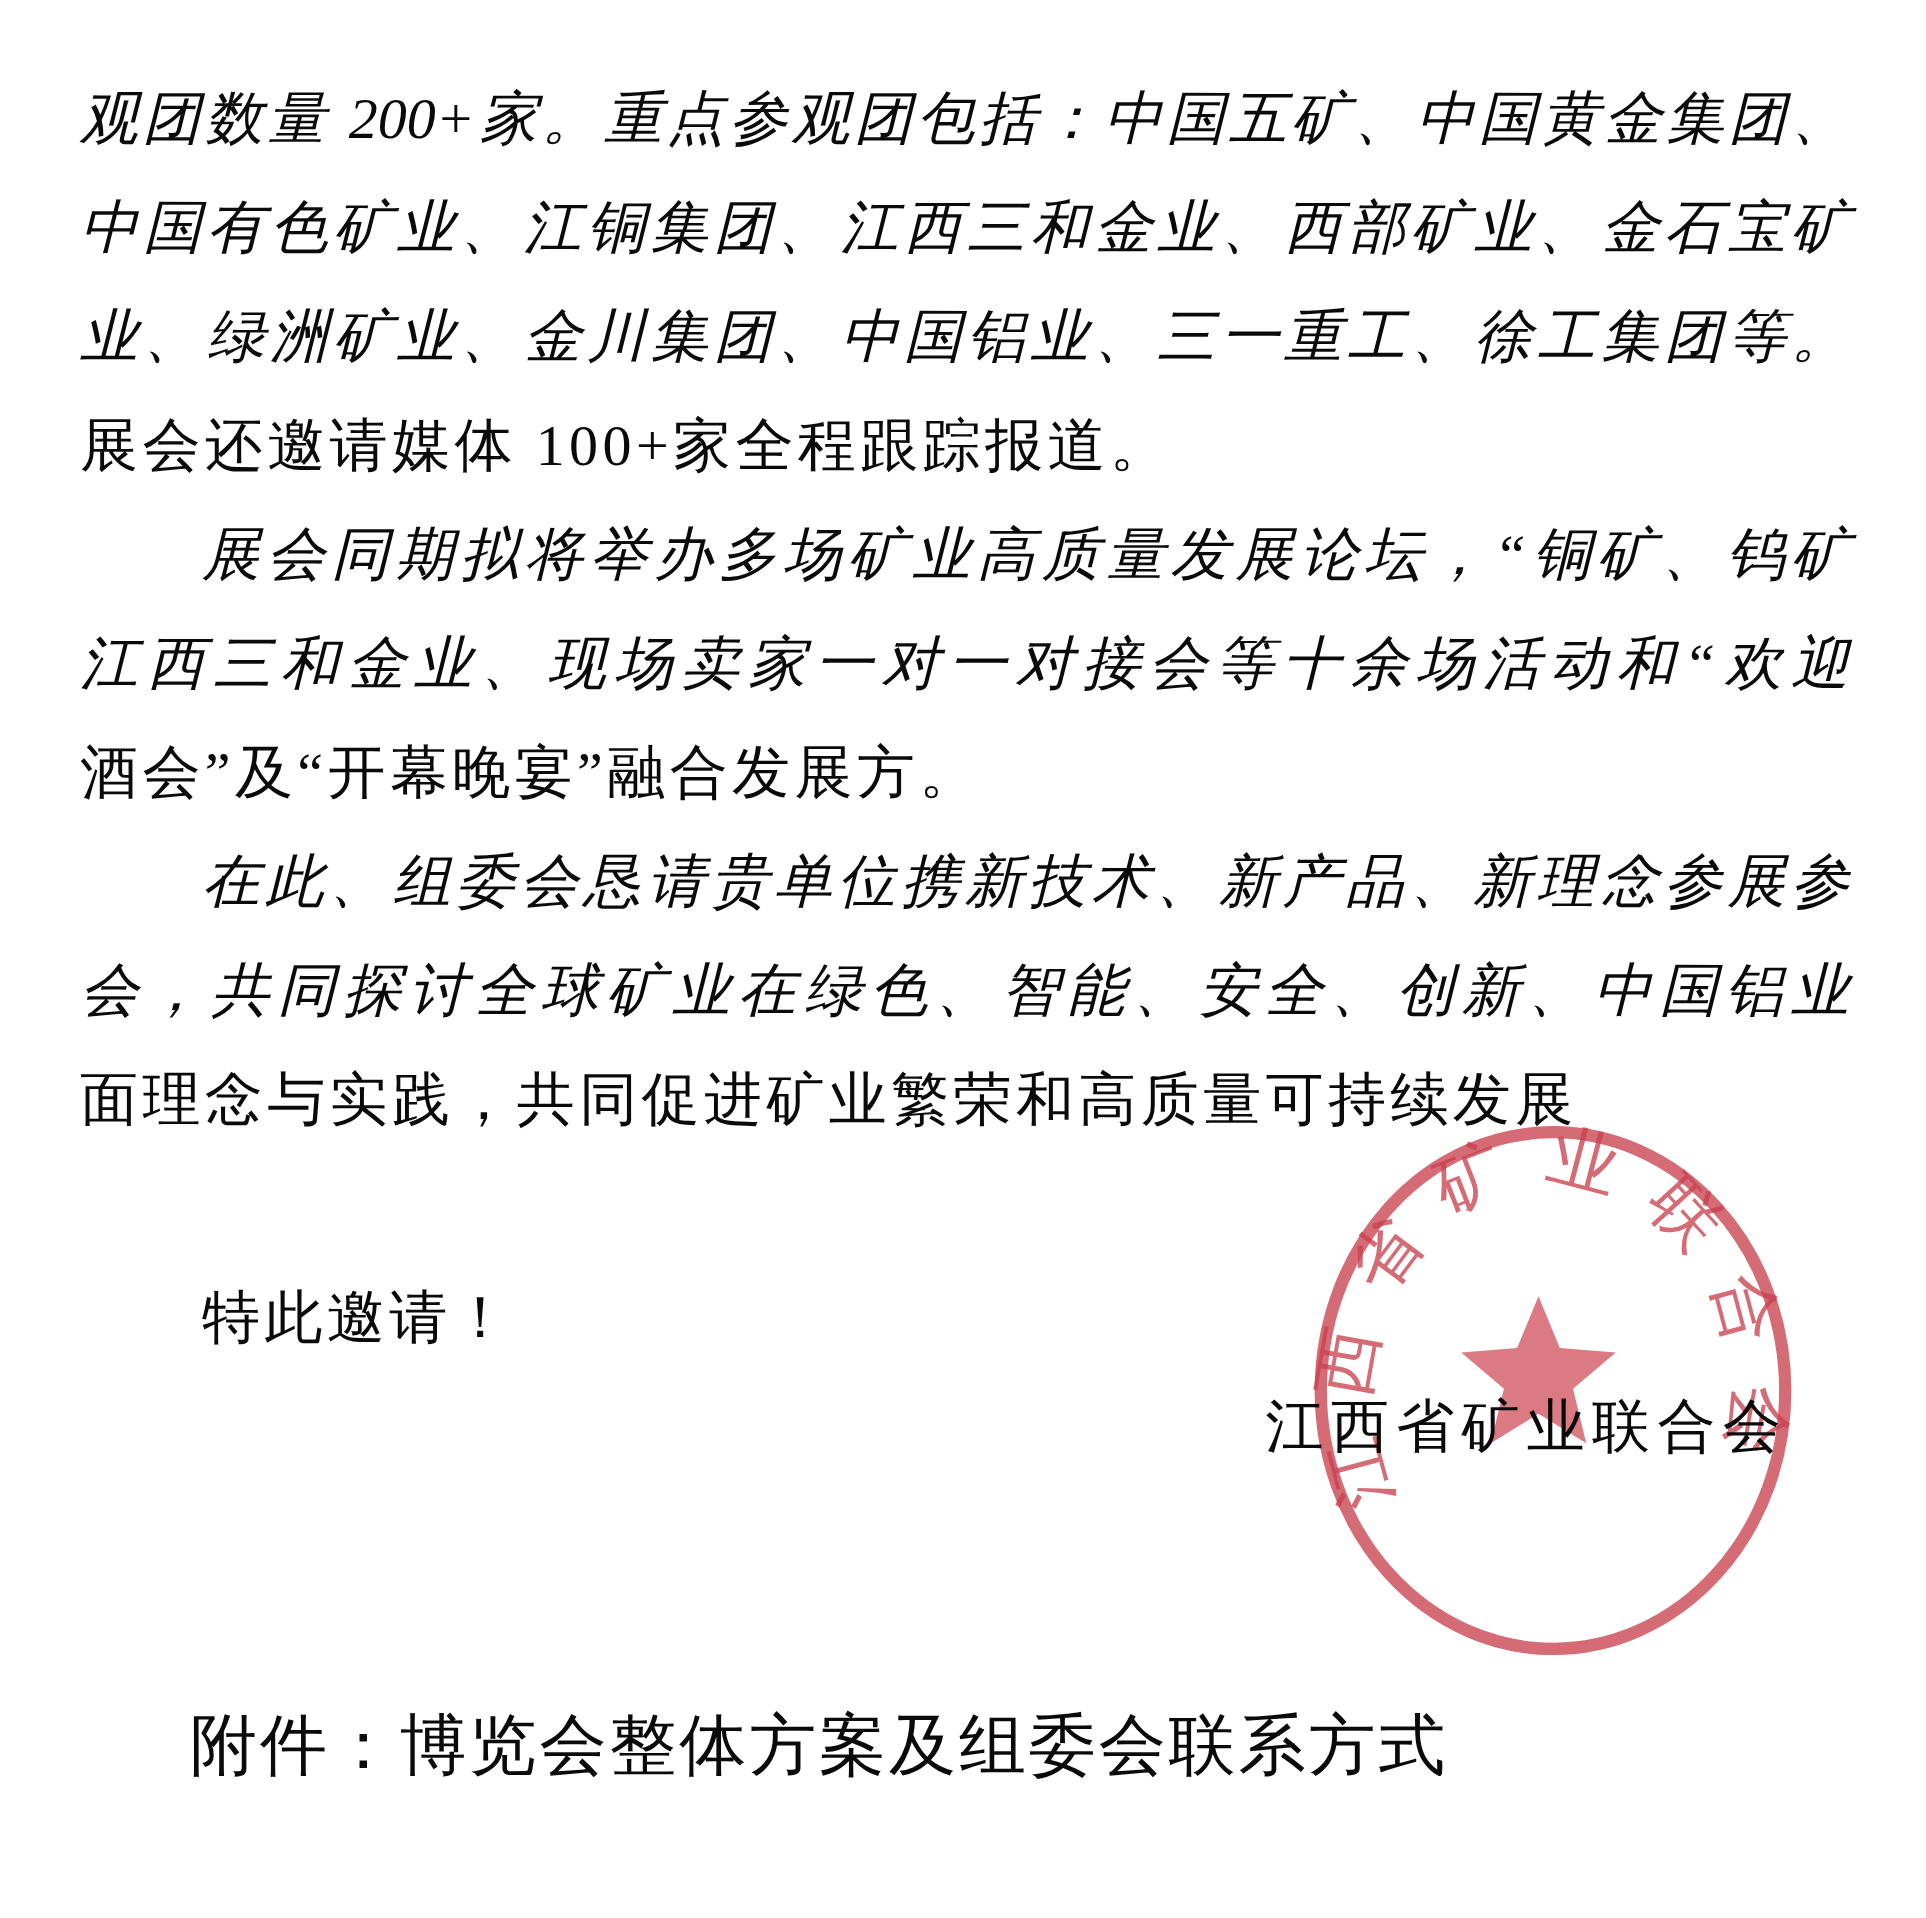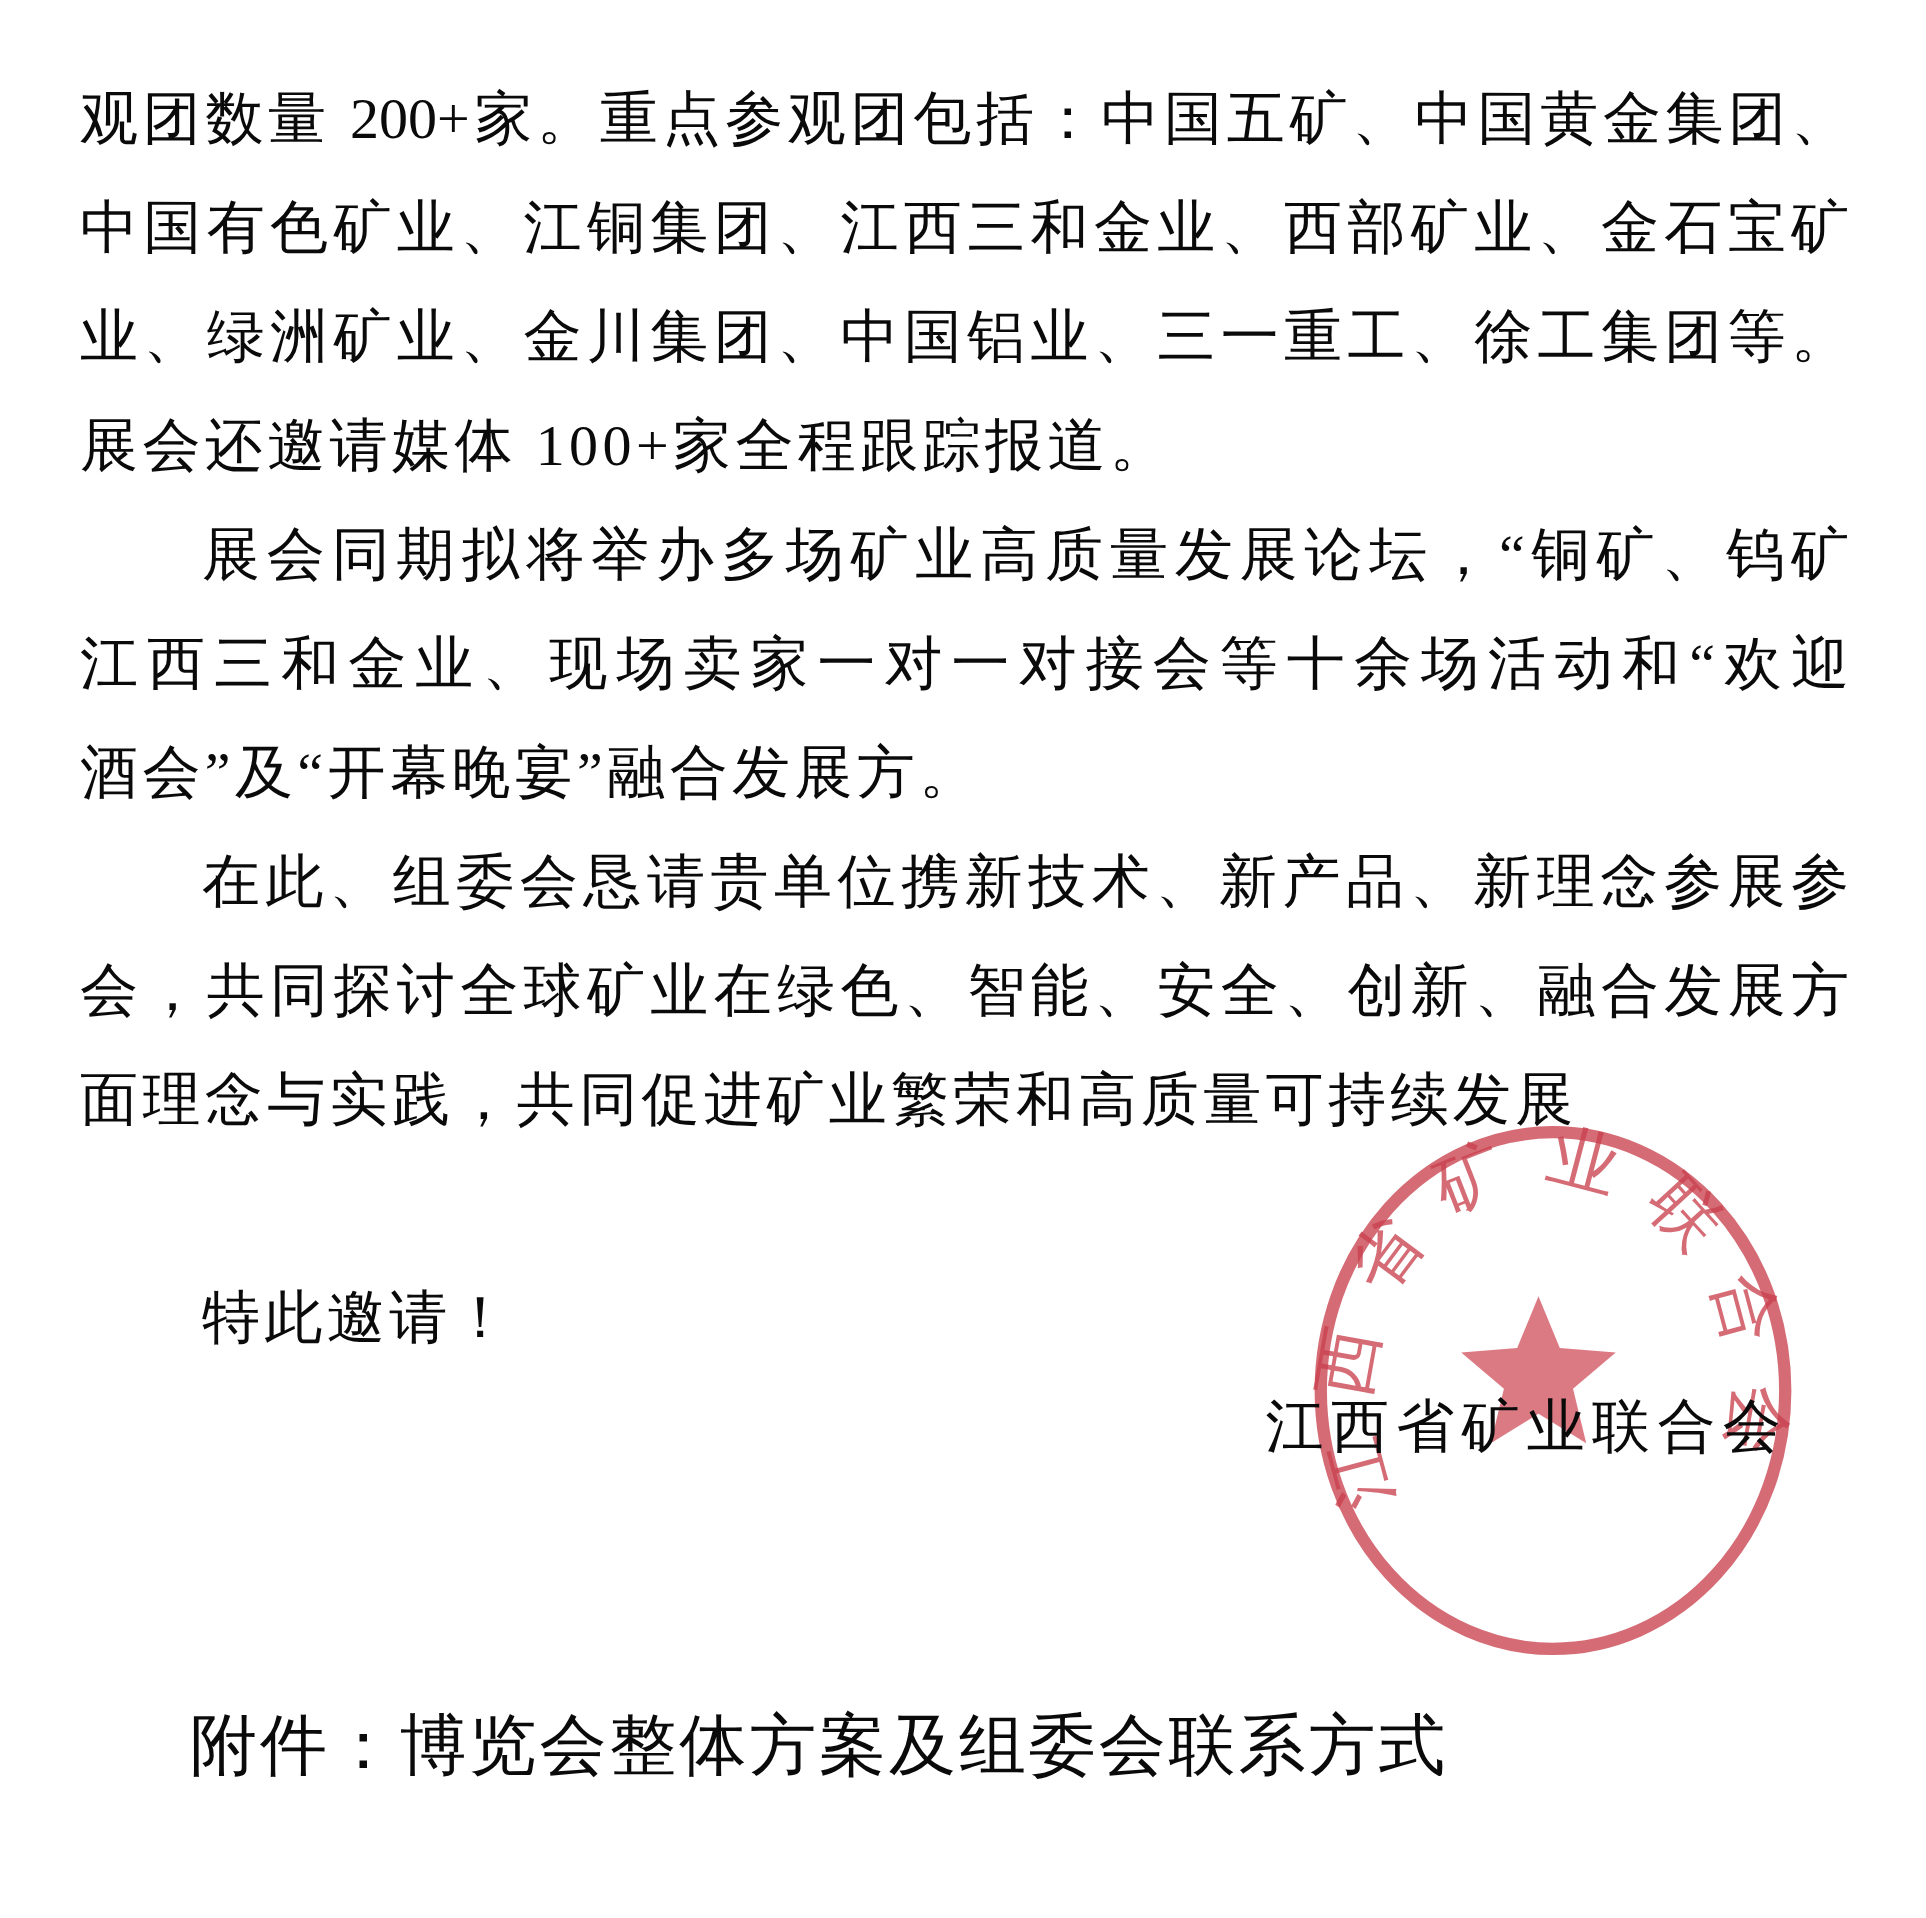--- a/index.html
+++ b/index.html
@@ -24,20 +24,21 @@
     line-height:109px;
     font-size:58px;
     letter-spacing:4.4px;
     white-space:nowrap;
   }
   .line.j{
     white-space:normal;
     text-align:justify;
     text-align-last:justify;
     letter-spacing:0;
+    font-style:italic;
   }
   .line.in{
     text-indent:122px;
   }
   .closing-line{
     margin-top:109px; 
   }
   .sig-line{
     text-align:right;
     padding-right:61px;
@@ -78,21 +79,21 @@
 
   <div class="body-text">
     <div class="line j">观团数量 200+家。重点参观团包括：中国五矿、中国黄金集团、</div>
     <div class="line j">中国有色矿业、江铜集团、江西三和金业、西部矿业、金石宝矿</div>
     <div class="line j">业、绿洲矿业、金川集团、中国铝业、三一重工、徐工集团等。</div>
     <div class="line">展会还邀请媒体 100+家全程跟踪报道。</div>
     <div class="line j in">展会同期拟将举办多场矿业高质量发展论坛，“铜矿、钨矿</div>
     <div class="line j">江西三和金业、现场卖家一对一对接会等十余场活动和“欢迎</div>
     <div class="line">酒会”及“开幕晚宴”融合发展方。</div>
     <div class="line j in">在此、组委会恳请贵单位携新技术、新产品、新理念参展参</div>
-    <div class="line j">会，共同探讨全球矿业在绿色、智能、安全、创新、融合发展方</div>
+    <div class="line j">会，共同探讨全球矿业在绿色、智能、安全、创新、中国铝业</div>
     <div class="line">面理念与实践，共同促进矿业繁荣和高质量可持续发展</div>
 
     <div class="line in closing-line">特此邀请！</div>
 
     <div class="line sig-line">江西省矿业联合会</div>
 
     <div class="line attach-line">附件：博览会整体方案及组委会联系方式</div>
   </div>
 
 </div>

